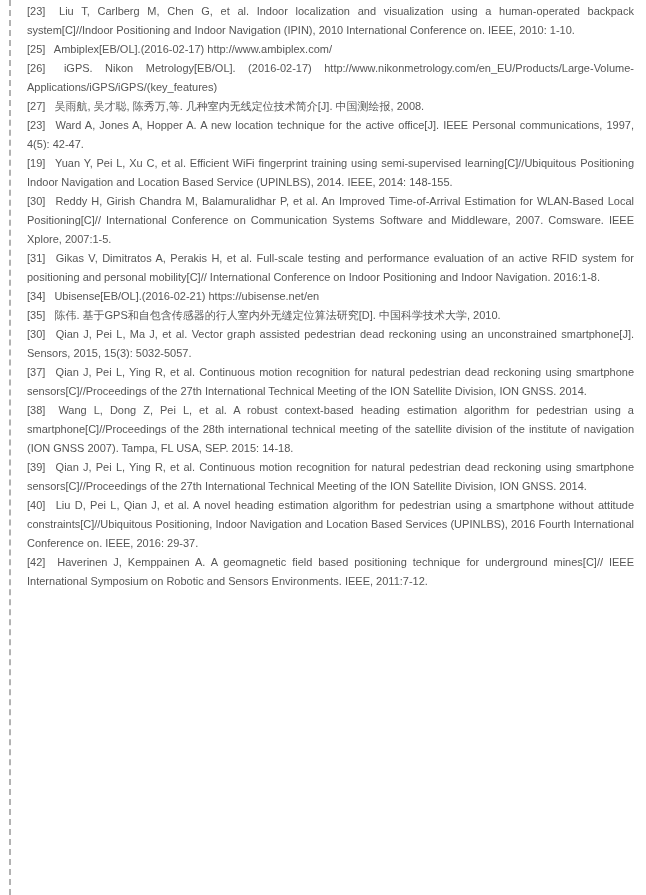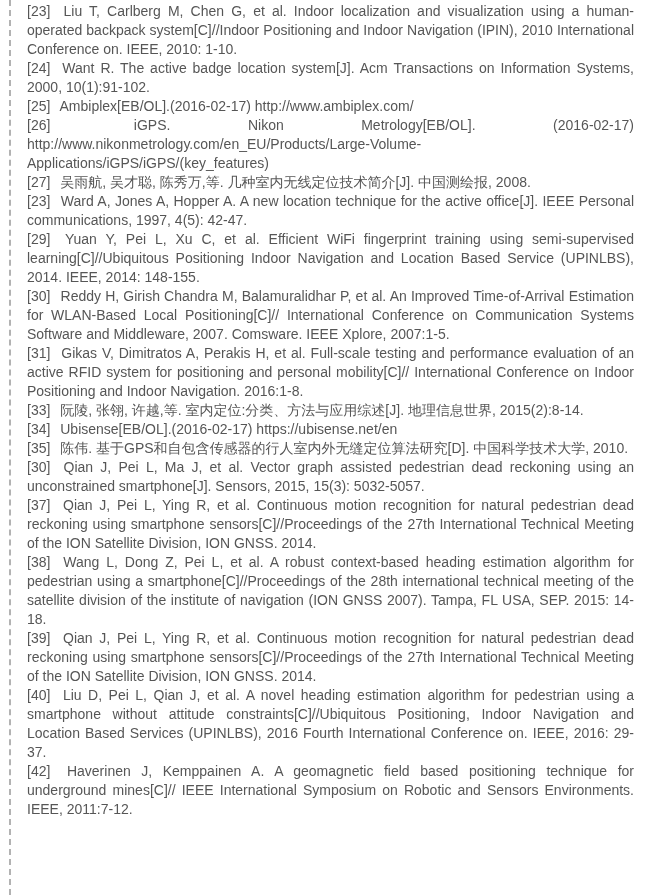--- a/index.html
+++ b/index.html
@@ -15,21 +15,21 @@
     height: 895px;
     background: var(--page-bg);
     overflow: hidden;
   }
   .page {
     position: relative;
     width: 646px;
     height: 895px;
     background: var(--page-bg);
     font-family: "Liberation Sans", "DejaVu Sans", sans-serif;
-    font-size: 14px;
+    font-size: 11px;
     line-height: 19px;
     color: var(--text-color);
   }
   .boundary-line {
     position: absolute;
     left: 9px;
     top: 0;
     bottom: 0;
     width: 0;
     border-left: 2px dashed var(--boundary-color);
@@ -54,40 +54,38 @@
   }
 </style>
 </head>
 <body>
 
 <div class="page">
   <div class="boundary-line"></div>
   <div class="content" id="references-list">
   <p class="ref"><span class="ref-num">[23]</span> <span class="ref-text">Liu T, Carlberg M, Chen G, et al. Indoor localization and visualization using a human-operated backpack system[C]//Indoor Positioning and Indoor Navigation (IPIN), 2010 International Conference on. IEEE, 2010: 1-10.</span></p>
 
-  <p class="ref"><span class="ref-num">[24]</span> <span class="ref-text">Want R. The active badge location system[J]. Acm Transactions on Information Systems, 2000, 10(1):91-102.</span></p>
 
   <p class="ref"><span class="ref-num">[25]</span> <span class="ref-text">Ambiplex[EB/OL].(2016-02-17) http://www.ambiplex.com/</span></p>
 
   <p class="ref"><span class="ref-num">[26]</span> <span class="ref-text">iGPS. Nikon Metrology[EB/OL]. (2016-02-17) http://www.nikonmetrology.com/en_EU/Products/Large-Volume-Applications/iGPS/iGPS/(key_features)</span></p>
 
   <p class="ref"><span class="ref-num">[27]</span> <span class="ref-text">吴雨航, 吴才聪, 陈秀万,等. 几种室内无线定位技术简介[J]. 中国测绘报, 2008.</span></p>
 
   <p class="ref"><span class="ref-num">[23]</span> <span class="ref-text">Ward A, Jones A, Hopper A. A new location technique for the active office[J]. IEEE Personal communications, 1997, 4(5): 42-47.</span></p>
 
-  <p class="ref"><span class="ref-num">[29]</span> <span class="ref-text">Yuan Y, Pei L, Xu C, et al. Efficient WiFi fingerprint training using semi-supervised learning[C]//Ubiquitous Positioning Indoor Navigation and Location Based Service (UPINLBS), 2014. IEEE, 2014: 148-155.</span></p>
+  <p class="ref"><span class="ref-num">[19]</span> <span class="ref-text">Yuan Y, Pei L, Xu C, et al. Efficient WiFi fingerprint training using semi-supervised learning[C]//Ubiquitous Positioning Indoor Navigation and Location Based Service (UPINLBS), 2014. IEEE, 2014: 148-155.</span></p>
 
   <p class="ref"><span class="ref-num">[30]</span> <span class="ref-text">Reddy H, Girish Chandra M, Balamuralidhar P, et al. An Improved Time-of-Arrival Estimation for WLAN-Based Local Positioning[C]// International Conference on Communication Systems Software and Middleware, 2007. Comsware. IEEE Xplore, 2007:1-5.</span></p>
 
   <p class="ref"><span class="ref-num">[31]</span> <span class="ref-text">Gikas V, Dimitratos A, Perakis H, et al. Full-scale testing and performance evaluation of an active RFID system for positioning and personal mobility[C]// International Conference on Indoor Positioning and Indoor Navigation. 2016:1-8.</span></p>
 
 
-  <p class="ref"><span class="ref-num">[33]</span> <span class="ref-text">阮陵, 张翎, 许越,等. 室内定位:分类、方法与应用综述[J]. 地理信息世界, 2015(2):8-14.</span></p>
 
-  <p class="ref"><span class="ref-num">[34]</span> <span class="ref-text">Ubisense[EB/OL].(2016-02-17) https://ubisense.net/en</span></p>
+  <p class="ref"><span class="ref-num">[34]</span> <span class="ref-text">Ubisense[EB/OL].(2016-02-21) https://ubisense.net/en</span></p>
 
   <p class="ref"><span class="ref-num">[35]</span> <span class="ref-text">陈伟. 基于GPS和自包含传感器的行人室内外无缝定位算法研究[D]. 中国科学技术大学, 2010.</span></p>
 
   <p class="ref"><span class="ref-num">[30]</span> <span class="ref-text">Qian J, Pei L, Ma J, et al. Vector graph assisted pedestrian dead reckoning using an unconstrained smartphone[J]. Sensors, 2015, 15(3): 5032-5057.</span></p>
 
   <p class="ref"><span class="ref-num">[37]</span> <span class="ref-text">Qian J, Pei L, Ying R, et al. Continuous motion recognition for natural pedestrian dead reckoning using smartphone sensors[C]//Proceedings of the 27th International Technical Meeting of the ION Satellite Division, ION GNSS. 2014.</span></p>
 
   <p class="ref"><span class="ref-num">[38]</span> <span class="ref-text">Wang L, Dong Z, Pei L, et al. A robust context-based heading estimation algorithm for pedestrian using a smartphone[C]//Proceedings of the 28th international technical meeting of the satellite division of the institute of navigation (ION GNSS 2007). Tampa, FL USA, SEP. 2015: 14-18.</span></p>
 
   <p class="ref"><span class="ref-num">[39]</span> <span class="ref-text">Qian J, Pei L, Ying R, et al. Continuous motion recognition for natural pedestrian dead reckoning using smartphone sensors[C]//Proceedings of the 27th International Technical Meeting of the ION Satellite Division, ION GNSS. 2014.</span></p>

